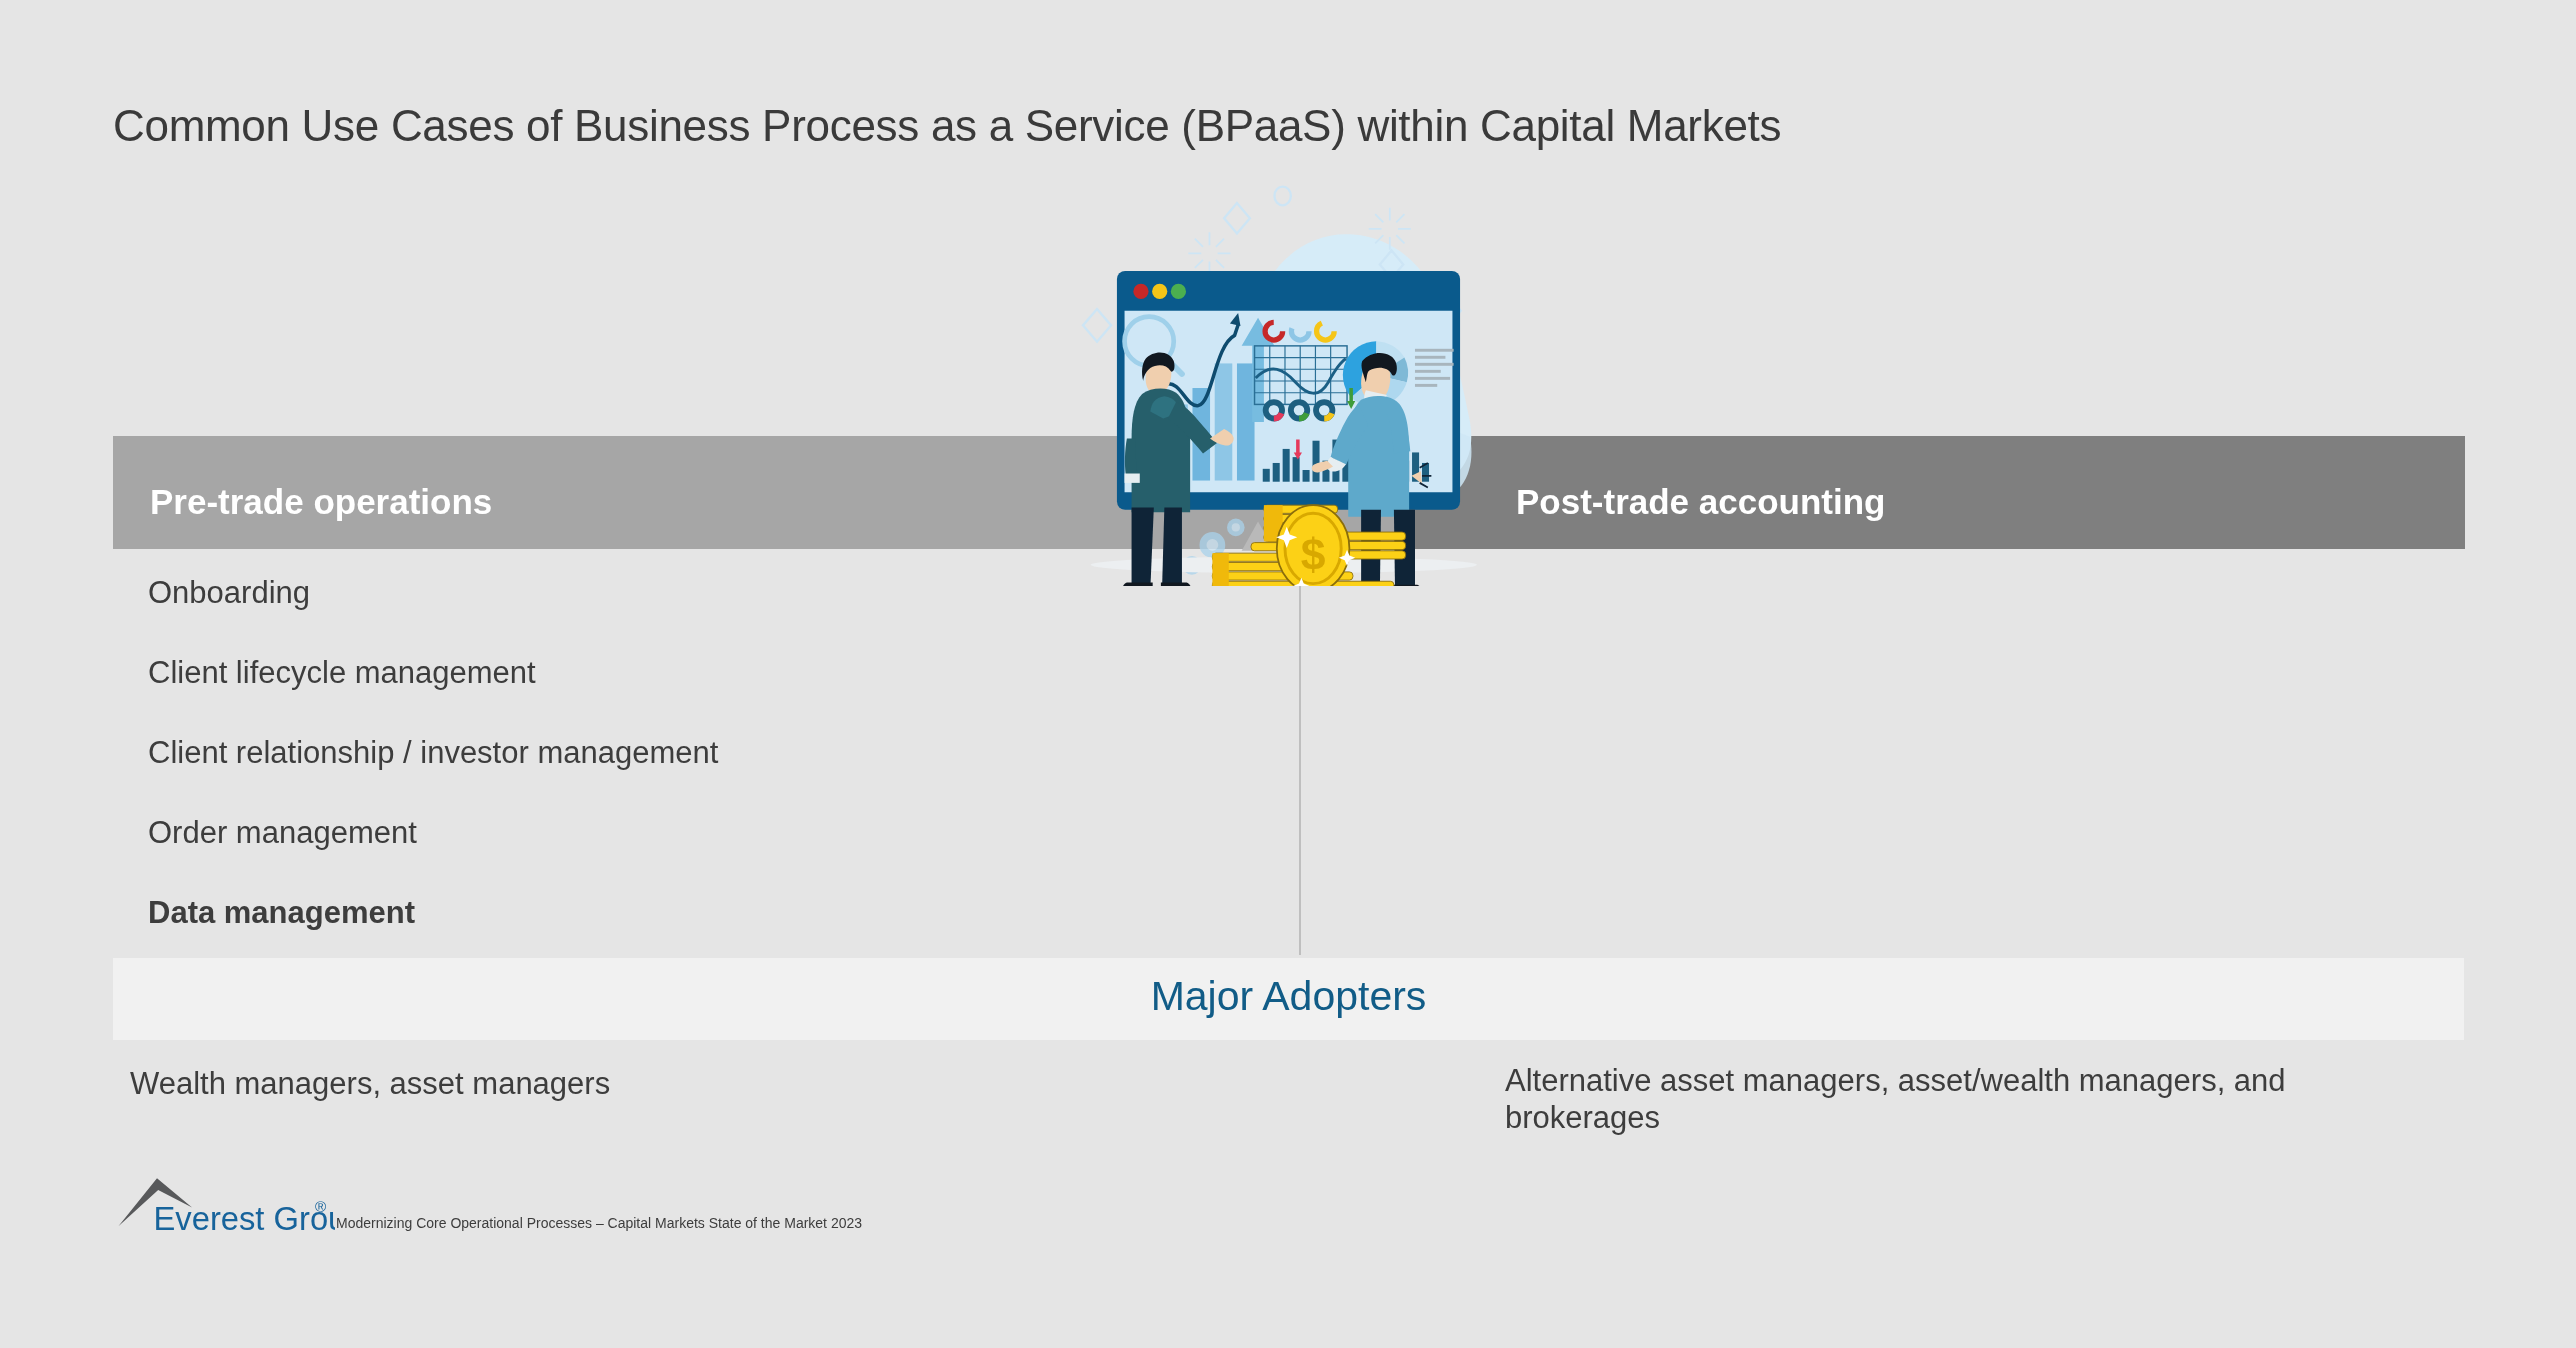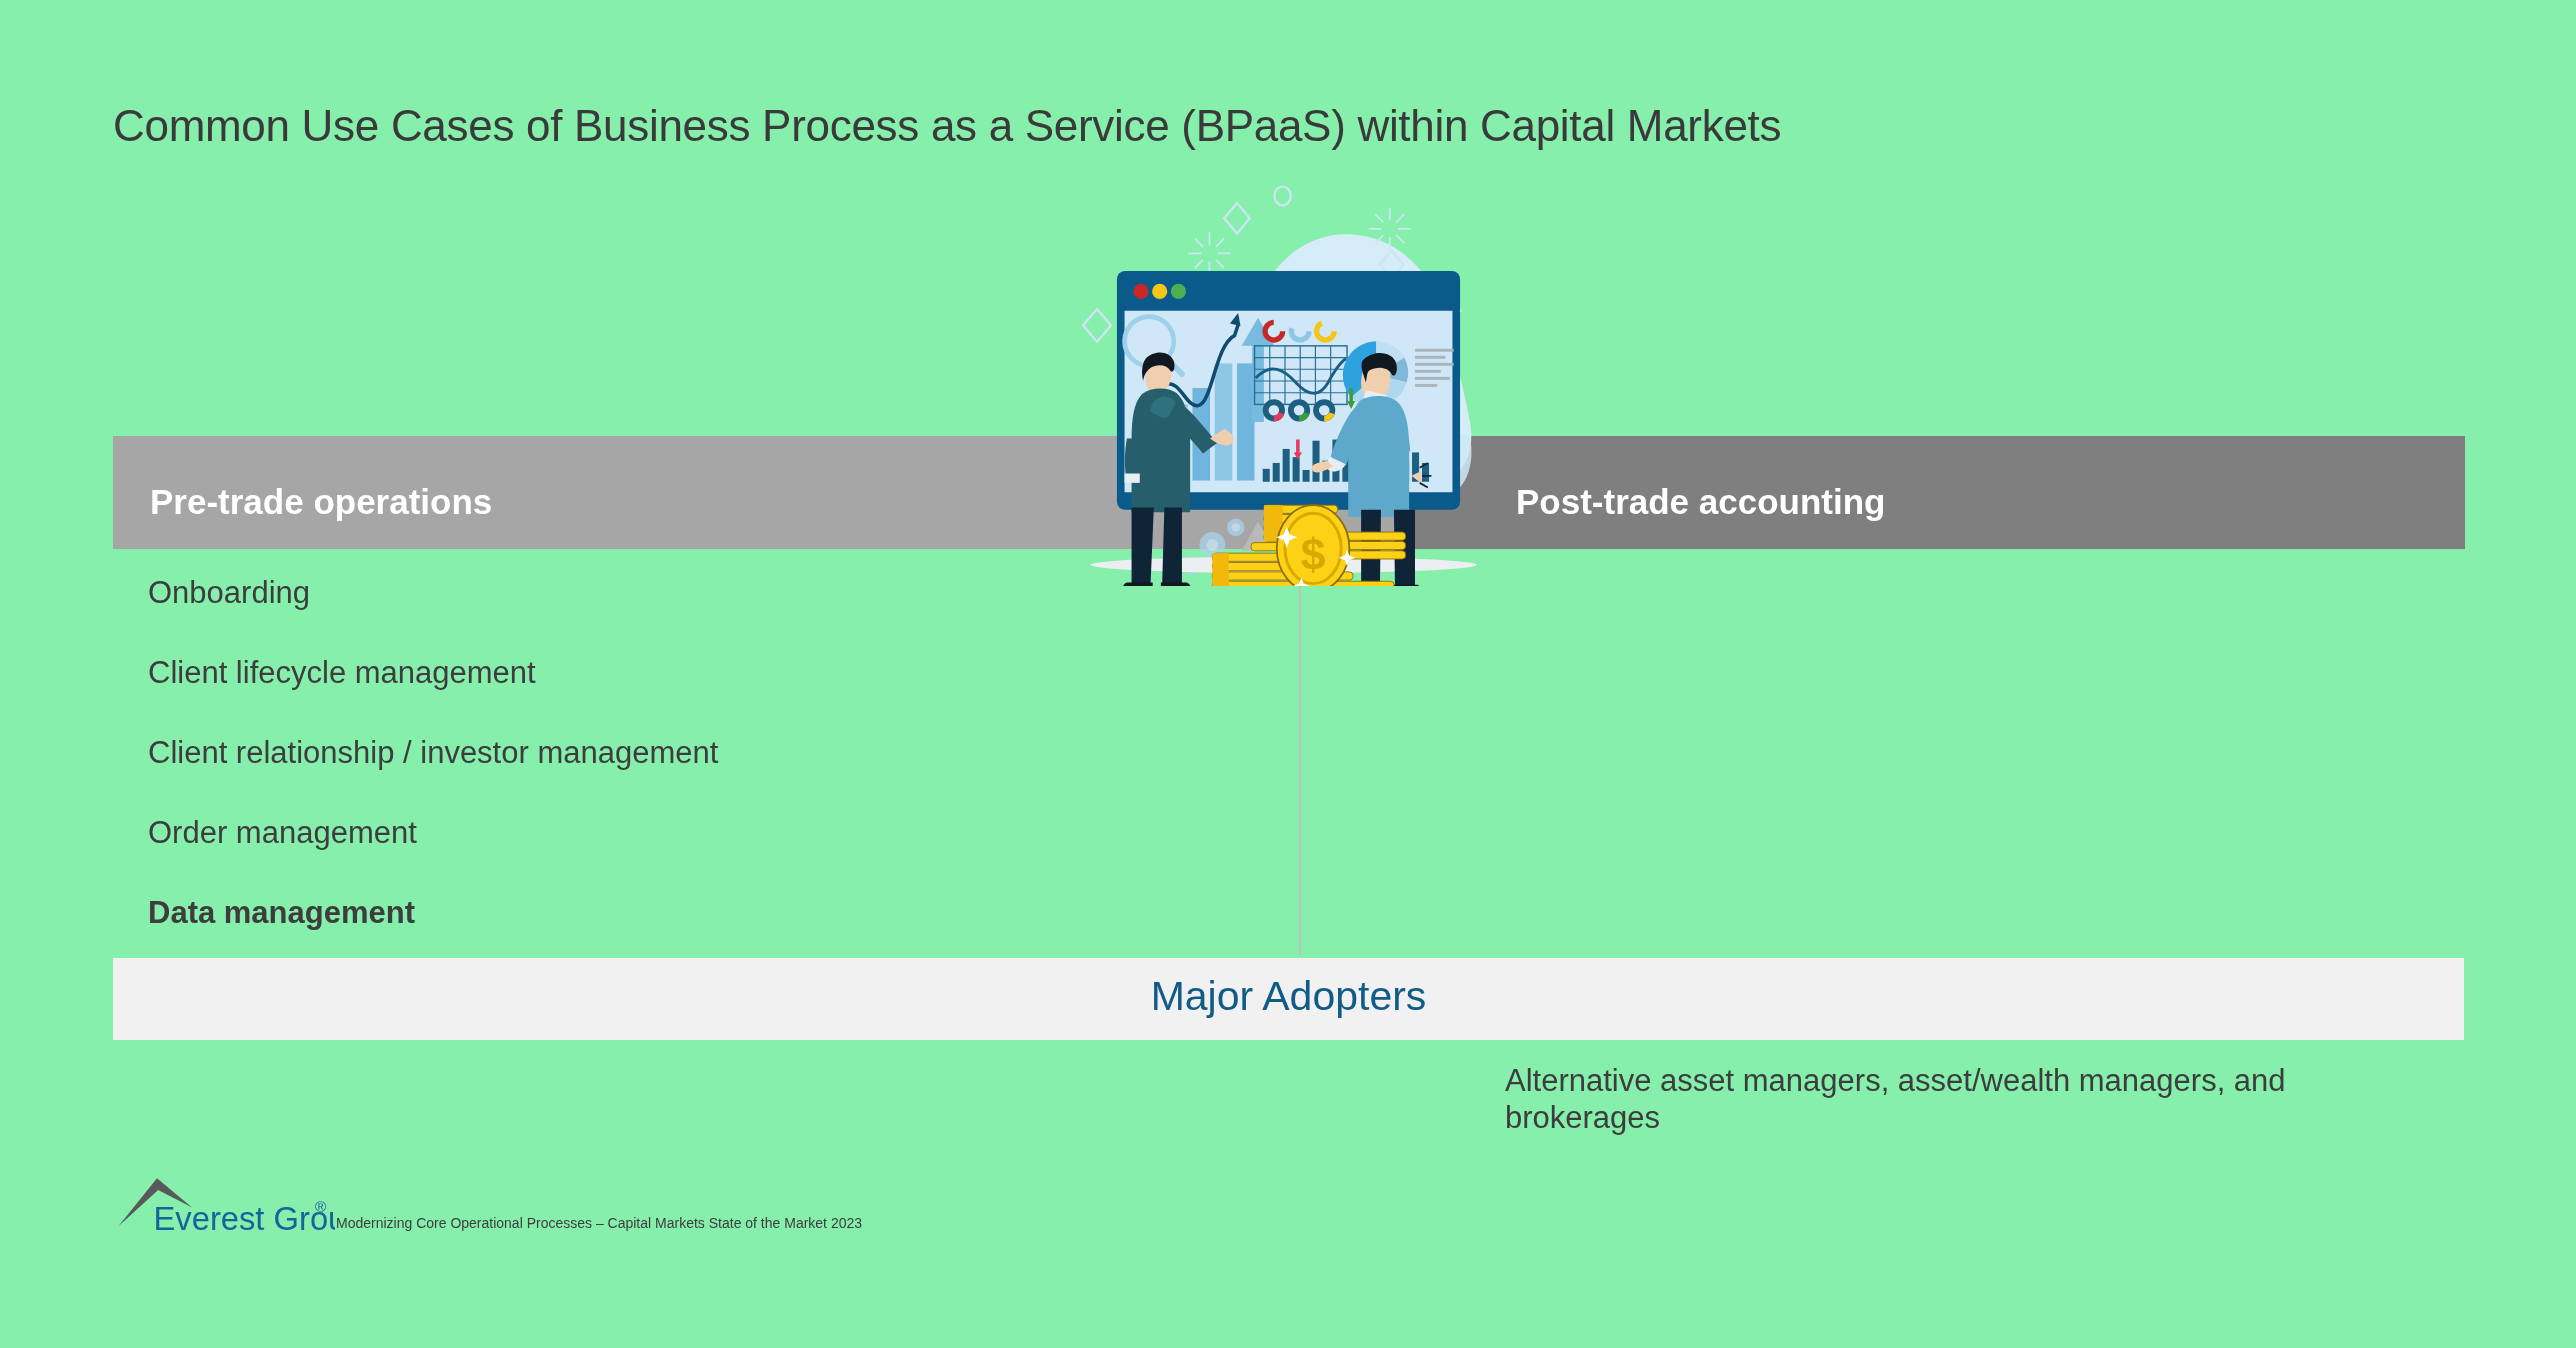--- a/index.html
+++ b/index.html
@@ -9,21 +9,21 @@
   }
   body {
     font-family: "Liberation Sans", sans-serif;
     -webkit-font-smoothing: antialiased;
   }
 
   #slide {
     position: relative;
     width: 2576px;
     height: 1348px;
-    background: #86efac;
+    background: #e5e5e5;
     overflow: hidden;
   }
 
   
   .slide-title {
     position: absolute;
     left: 113px;
     top: 101px;
     font-size: 44px;
     color: #3a3a3a;
@@ -344,20 +344,21 @@
     <div class="col-item">Client relationship / investor management</div>
     <div class="col-item">Order management</div>
     <div class="col-item">Data management</div>
   </div>
 
 
   <div class="adopters-band">
     <div class="adopters-title">Major Adopters</div>
   </div>
 
+  <div class="adopt-val adopt-left">Wealth managers, asset managers</div>
   <div class="adopt-val adopt-right">Alternative asset managers, asset/wealth managers, and brokerages</div>
 
   <div class="footer">
     <svg class="eg-logo" viewBox="0 0 372 118" xmlns="http://www.w3.org/2000/svg">
       <path d="M2 96 L68 14 L128 64 L70 34 Z" fill="#58595b"></path>
       <text x="62" y="102" font-family="'Liberation Sans', sans-serif" font-size="56" fill="#17639b">Everest Group</text>
       <text x="338" y="72" font-family="'Liberation Sans', sans-serif" font-size="26" fill="#17639b">®</text>
     </svg>
     <div class="footer-note">Modernizing Core Operational Processes – Capital Markets State of the Market 2023</div>
   </div>

